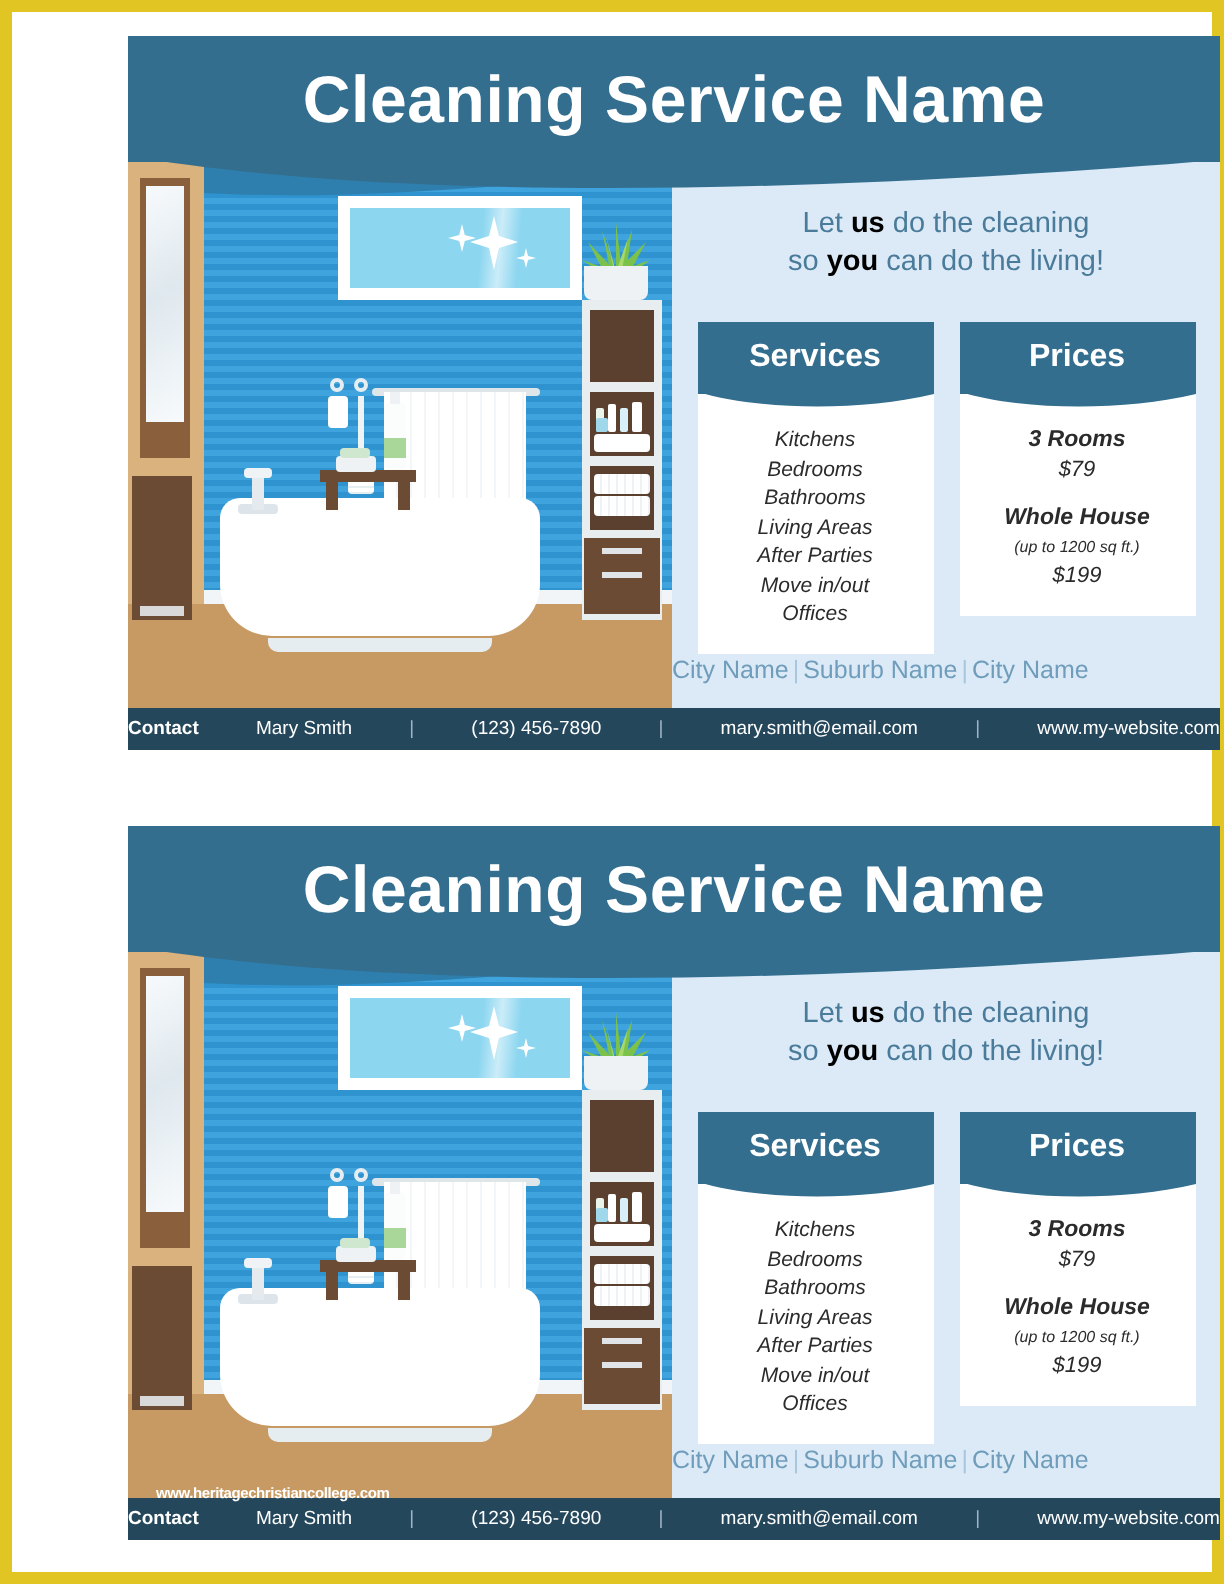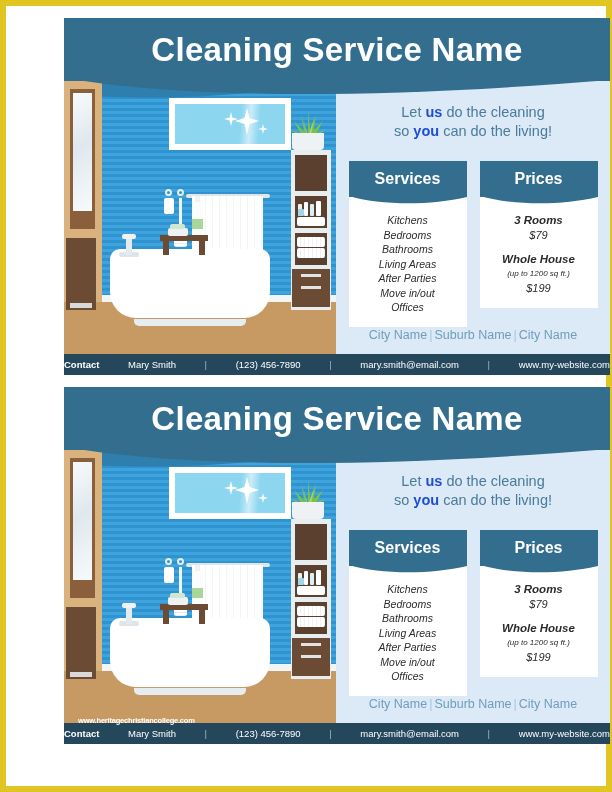--- a/index.html
+++ b/index.html
@@ -24,21 +24,21 @@
     align-items: center;
     padding: 12px 0 0 0;
   }
 
   
   .flyer {
     position: relative;
     width: 484px;
     height: 357px;
     background: #ffffff;
-    margin-bottom: 12px;
+    margin-bottom: 38px;
     flex: 0 0 auto;
   }
 
   
   .title-band {
     position: absolute;
     left: 0; top: 0;
     width: 546px;
     height: 63px;
     background: #336e8f;
@@ -306,21 +306,21 @@
   }
   .tagline {
     position: absolute;
     left: 0; top: 22px;
     width: 274px;
     text-align: center;
     color: #4a7b9b;
     font-size: 14.5px;
     line-height: 19px;
   }
-  .tagline b { color: #1d4ed8; }
+  .tagline b { color: #000000; }
 
   .cards {
     position: absolute;
     left: 0; top: 80px;
     width: 274px;
     display: flex;
     justify-content: center;
     gap: 13px;
   }
   .card { width: 118px; position: relative; }
@@ -352,21 +352,21 @@
   }
   .price-name { font-weight: bold; font-size: 11.5px; }
   .price-note { font-size: 8px; }
   .price-val  { font-size: 11px; }
   .price-gap  { height: 10px; }
 
   .cities {
     position: absolute;
     left: 0; bottom: 12px;
     width: 274px;
-    text-align: center;
+    text-align: left;
     color: #6f9dbb;
     font-size: 12.5px;
   }
   .cities .sep { color: #a8c7dc; padding: 0 2px; }
 
   
   .contact-bar {
     position: absolute;
     left: 0; top: 336px;
     width: 546px;

